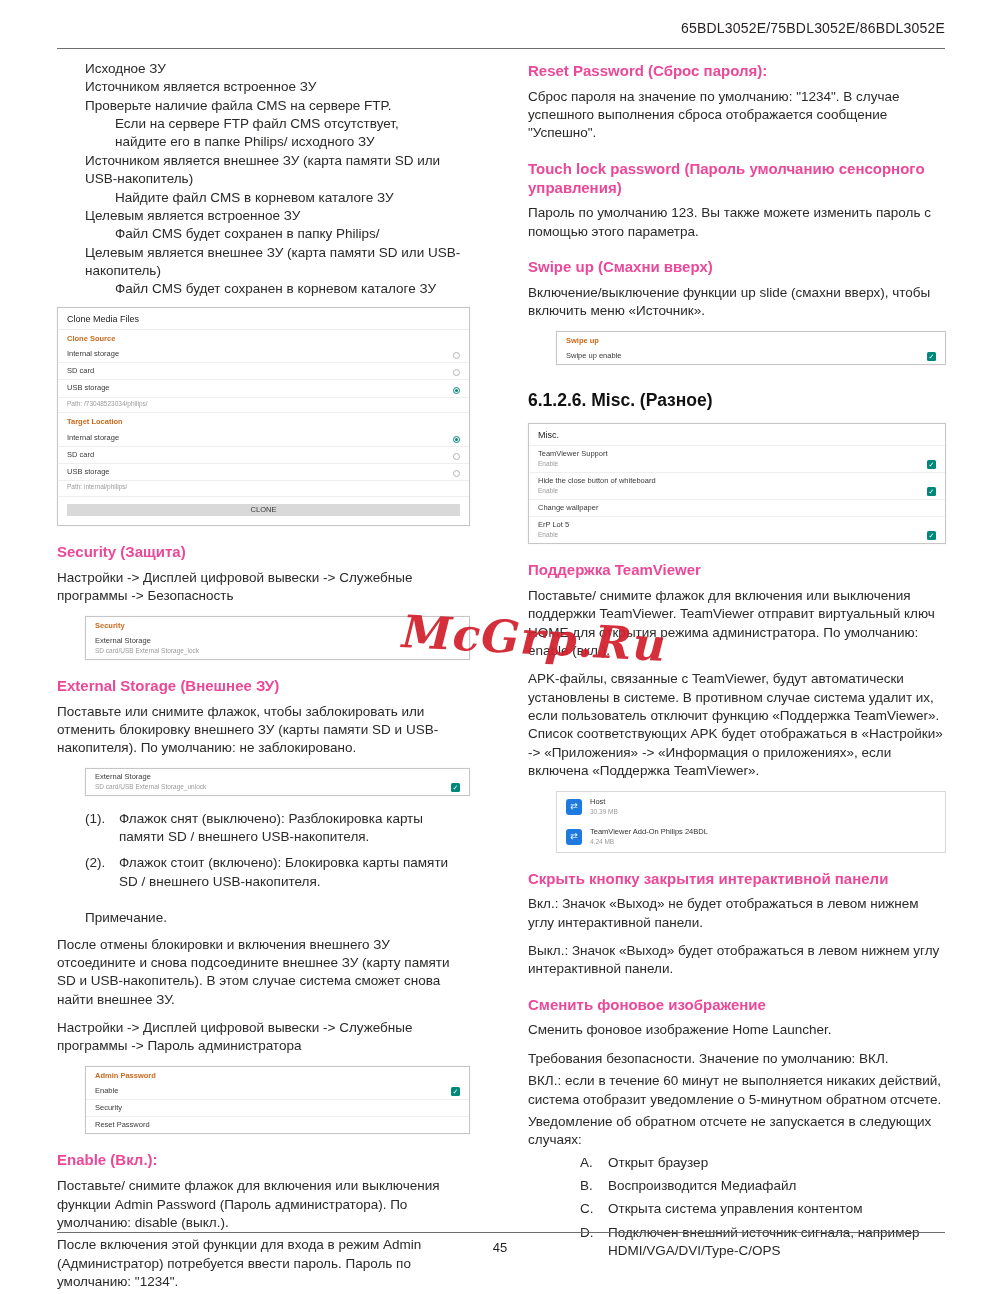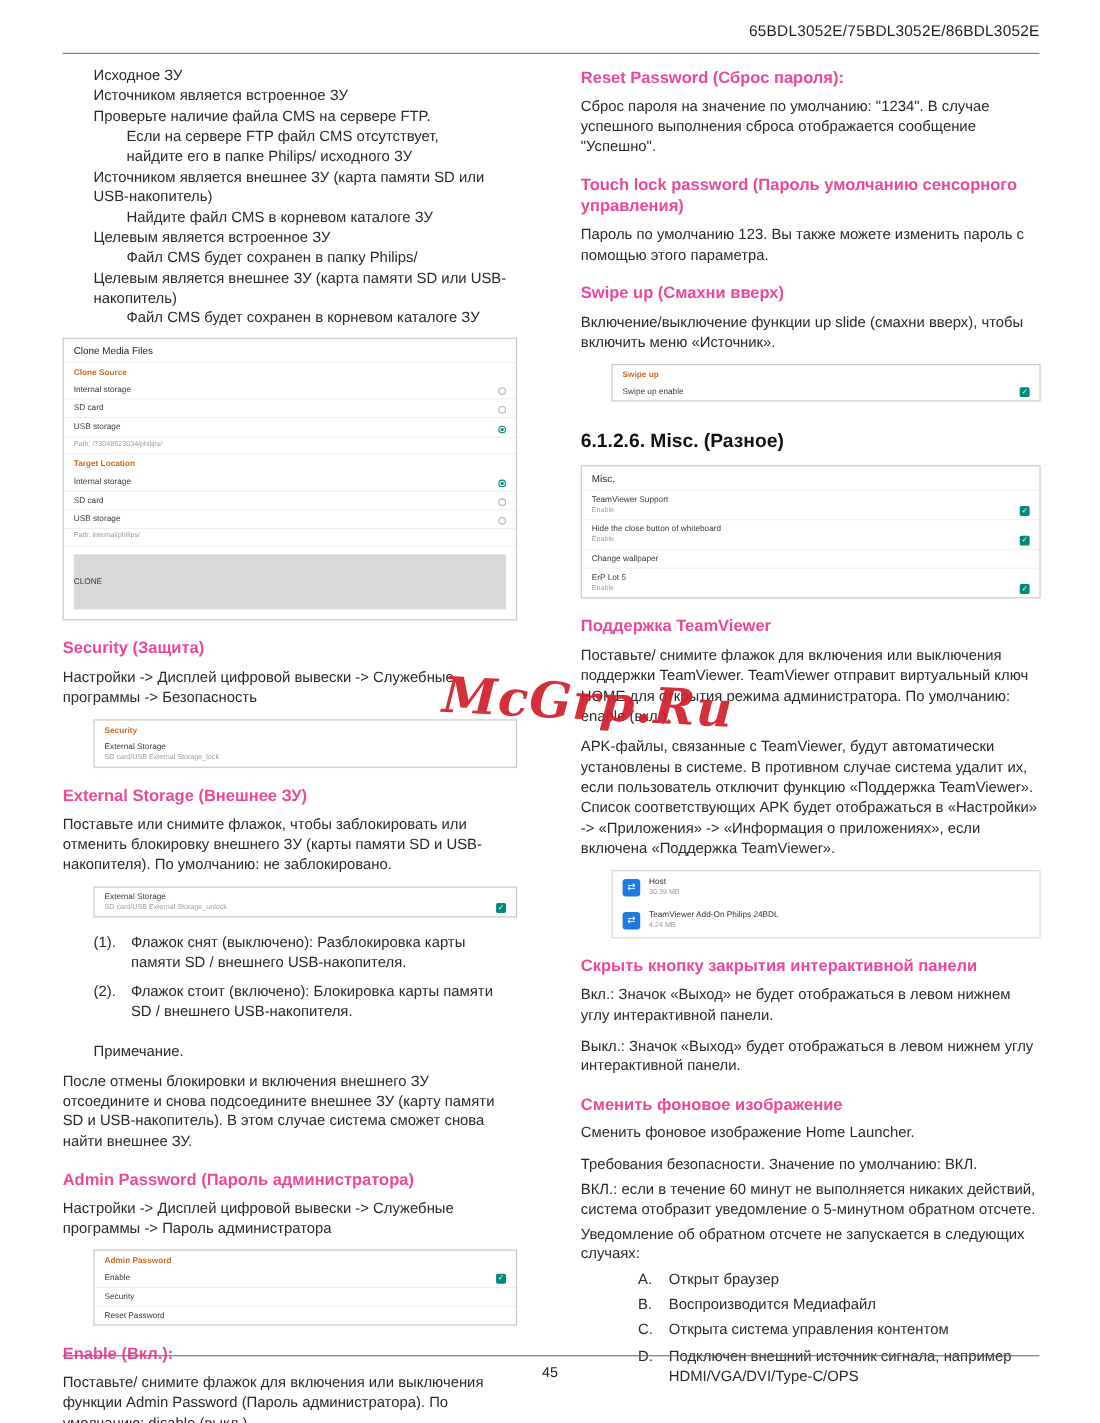--- a/index.html
+++ b/index.html
@@ -64,21 +64,21 @@
   .radio.on::after {
     content:""; position:absolute; left:1px; top:1px; width:3px; height:3px;
     border-radius:50%; background:#00897b;
   }
   .check {
     width:9px; height:9px; background:#00897b; color:#fff; border-radius:1.5px;
     font-size:7px; line-height:9px; text-align:center; flex:0 0 auto;
   }
   .clone-btn {
     margin:7px 9px 9px; background:#d9d9d9; color:#3a3a3a;
-    font-size:7.5px; padding:20px 0;
+    font-size:7.5px; text-align:center; padding:1px 0;
   }
 
   .apk { border:1px solid #d8d8d8; margin:6px 0 16px 28px; background:#fff; }
   .apk-row { display:flex; align-items:center; gap:8px; padding:5px 9px; }
   .apk-icon {
     width:16px; height:16px; border-radius:3px; background:#1f7ae0; color:#fff;
     font-size:9px; display:flex; align-items:center; justify-content:center; flex:0 0 auto;
   }
   .apk-name { font-size:7.5px; color:#333; }
   .apk-size { font-size:6.5px; color:#9b9b9b; margin-top:1px; }
@@ -177,21 +177,20 @@
       <span class="mark">(1).</span>
       <span class="txt">Флажок снят (выключено): Разблокировка карты памяти SD / внешнего USB-накопителя.</span>
     </div>
     <div class="numitem">
       <span class="mark">(2).</span>
       <span class="txt">Флажок стоит (включено): Блокировка карты памяти SD / внешнего USB-накопителя.</span>
     </div>
     <div class="note-title">Примечание.</div>
     <p>После отмены блокировки и включения внешнего ЗУ отсоедините и снова подсоедините внешнее ЗУ (карту памяти SD и USB-накопитель). В этом случае система сможет снова найти внешнее ЗУ.</p>
 
-    <h3>Admin Password (Пароль администратора)</h3>
     <p>Настройки -&gt; Дисплей цифровой вывески -&gt; Служебные программы -&gt; Пароль администратора</p>
 
     <div class="shot inset">
       <div class="sec-h">Admin Password</div>
       <div class="srow">
         <span class="slabel">Enable</span>
         <span class="check">✓</span>
       </div>
       <div class="srow">
         <span class="slabel">Security</span>

